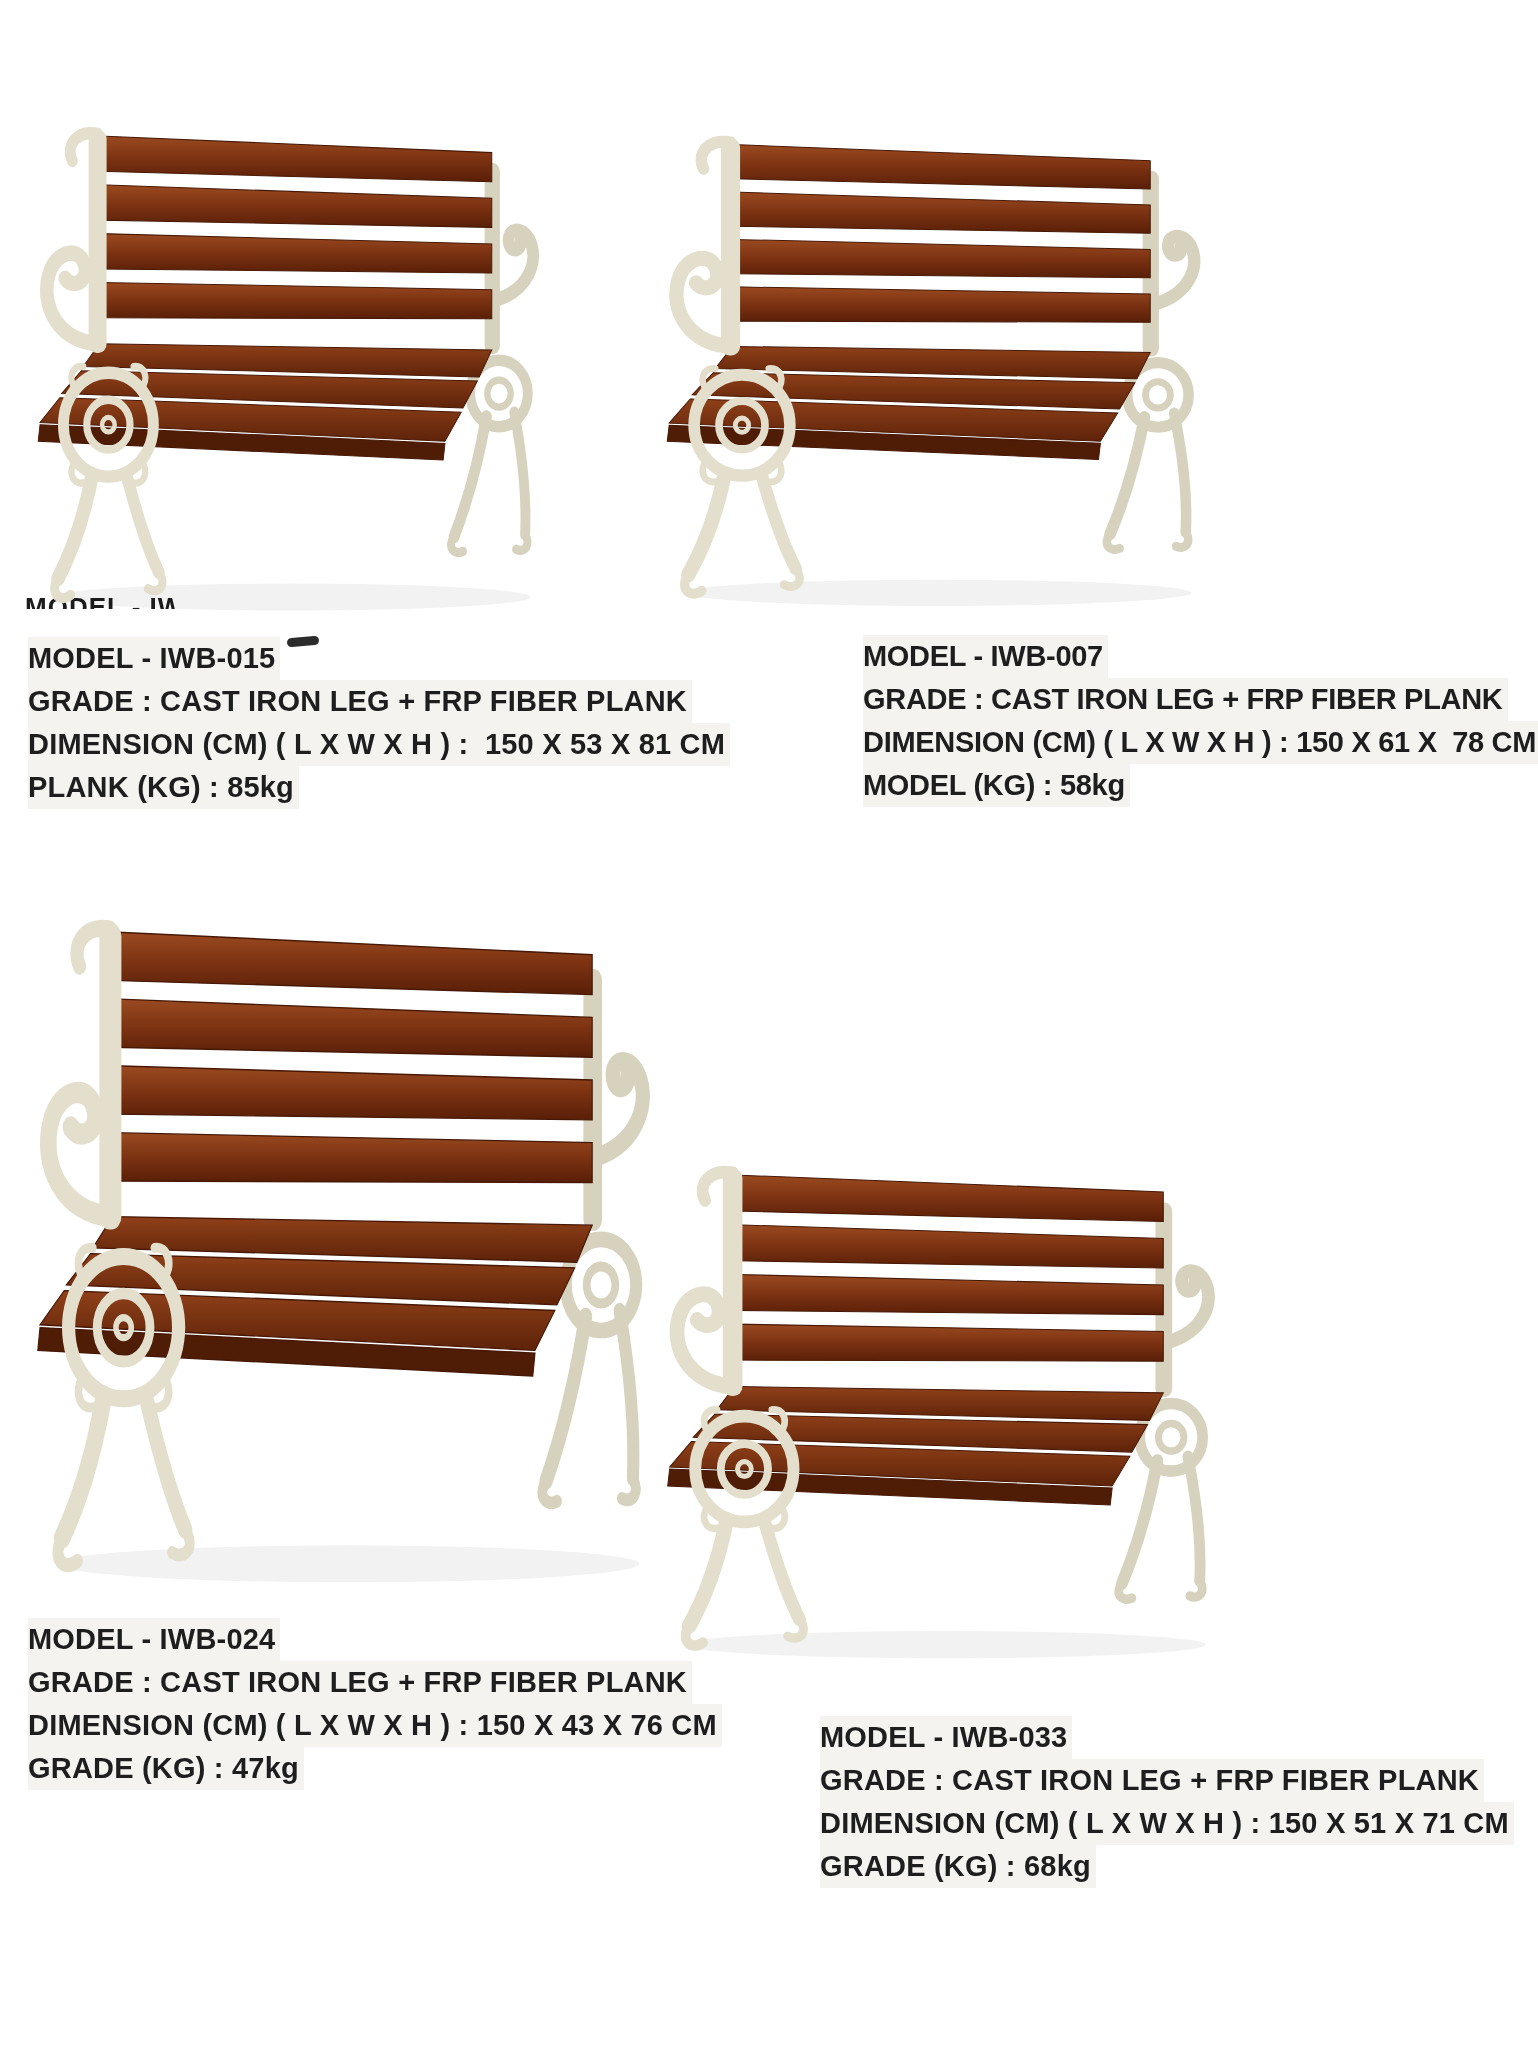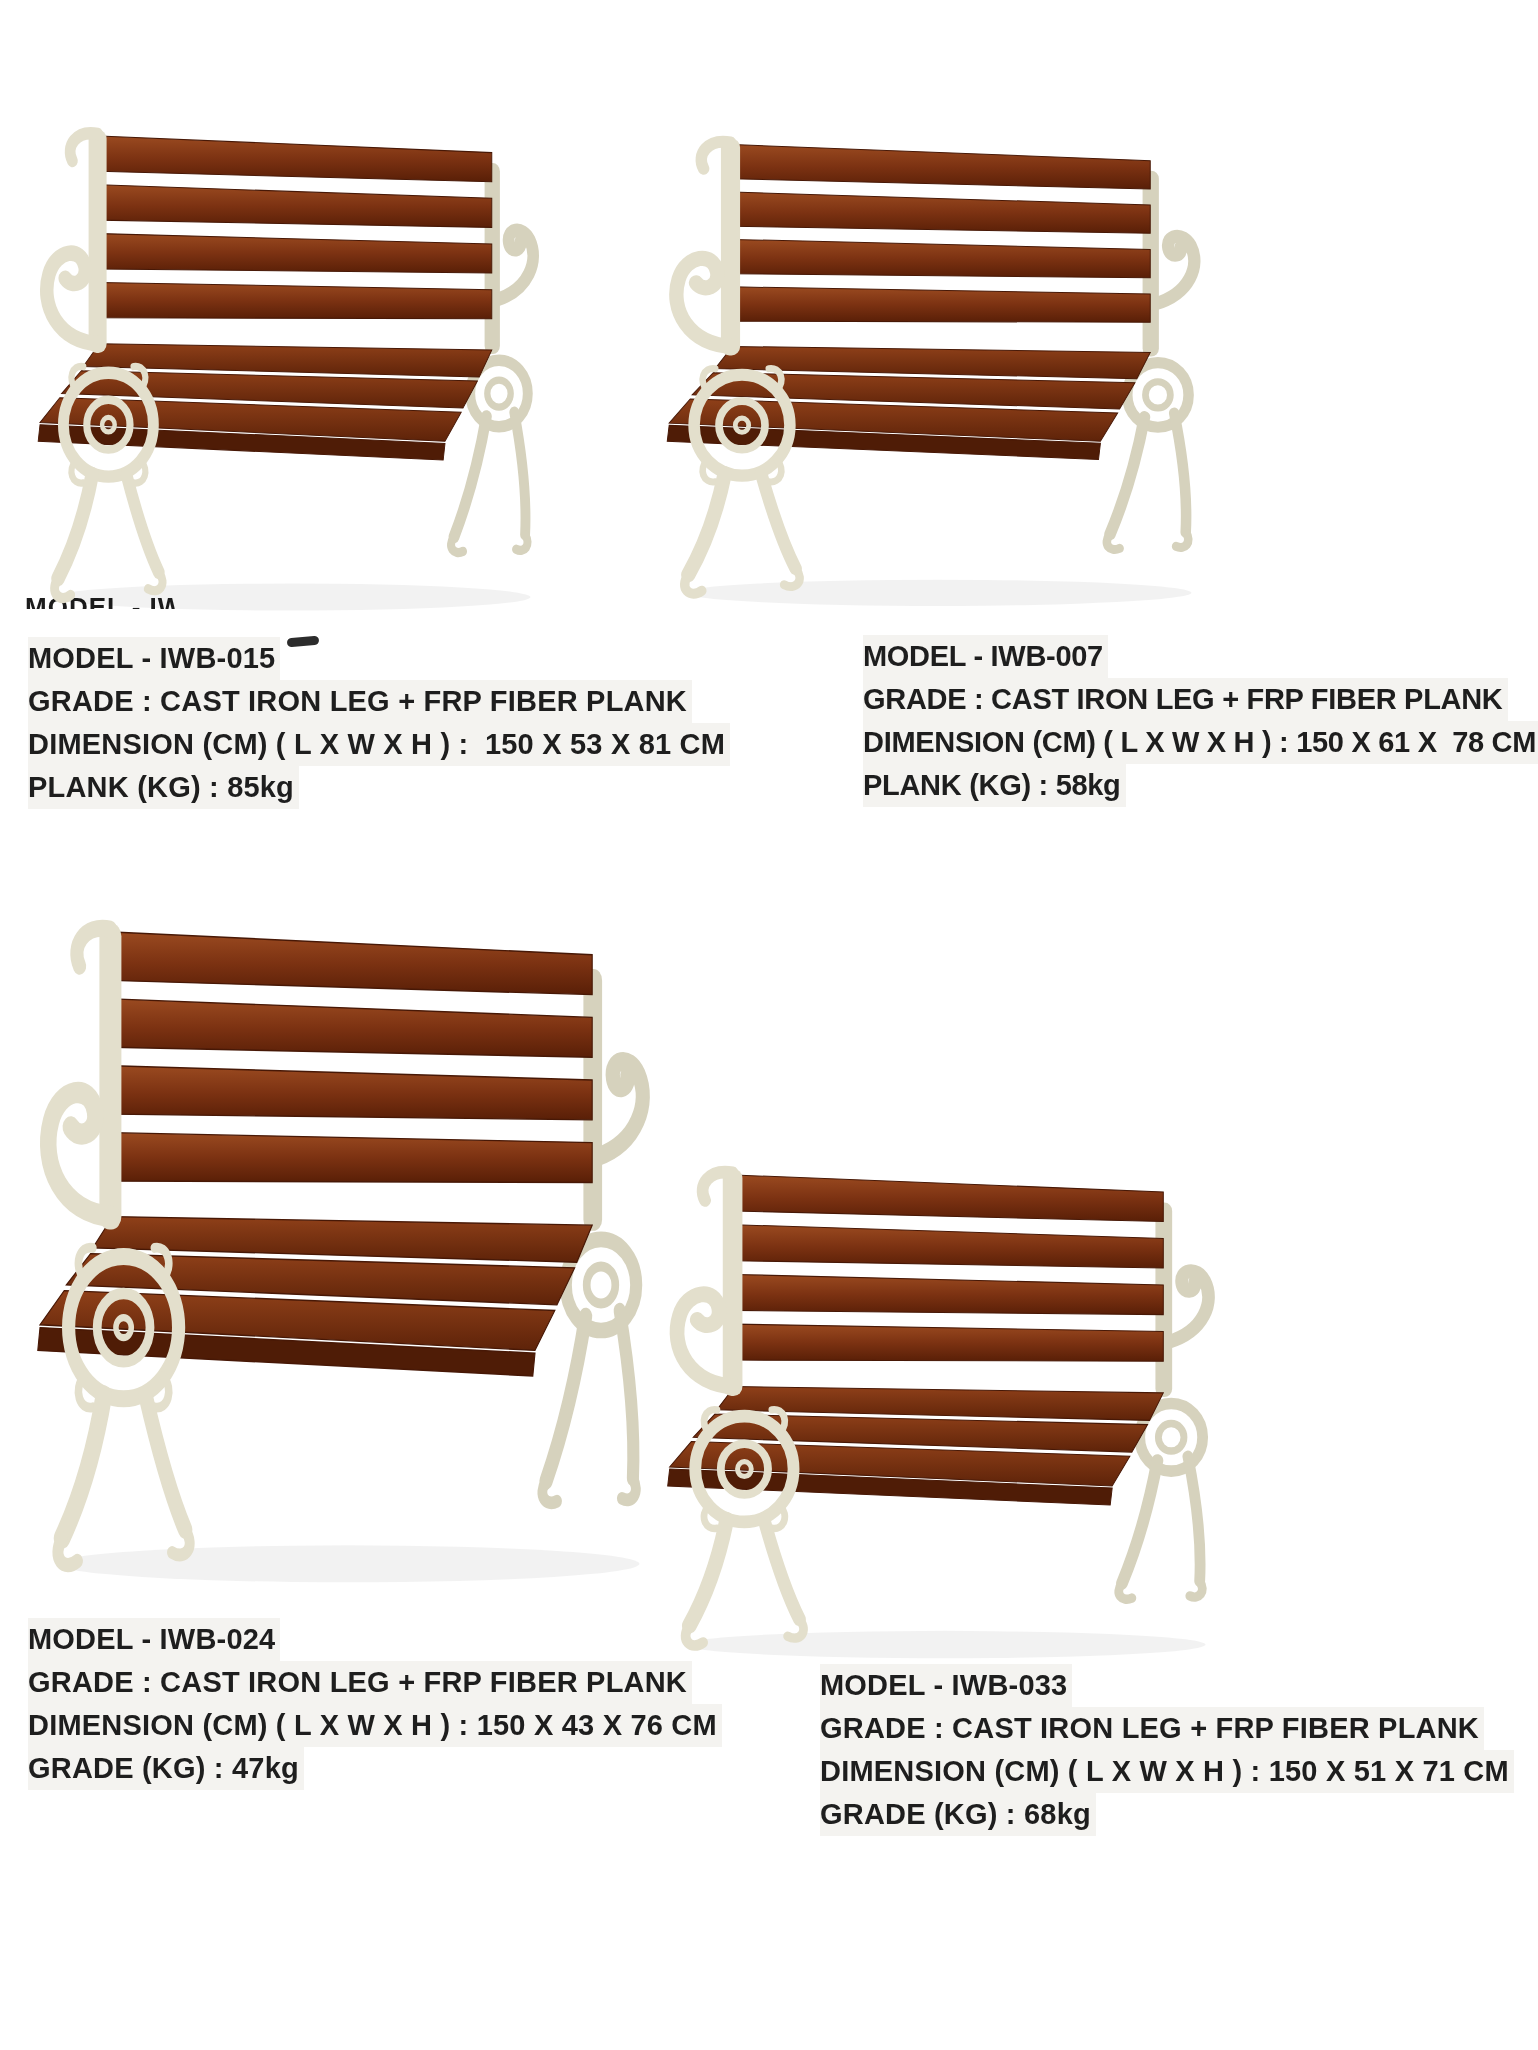--- a/index.html
+++ b/index.html
@@ -122,41 +122,41 @@
   </div>
 
   <div class="card">
     <svg class="bench" style="left:650px;top:92px" width="575" height="525" viewBox="0 0 600 520" preserveAspectRatio="none">
       <use href="#bench-art"></use>
     </svg>
     <div class="specs tight" style="left:863px;top:635px">
       <span class="spec-line">MODEL - IWB-007</span>
       <span class="spec-line">GRADE : CAST IRON LEG + FRP FIBER PLANK</span>
       <span class="spec-line">DIMENSION (CM) ( L X W X H ) : 150 X 61 X  78 CM</span>
-      <span class="spec-line">PLANK (KG) : 58kg</span>
+      <span class="spec-line">MODEL (KG) : 58kg</span>
     </div>
   </div>
 
   <div class="card">
     <svg class="bench" style="left:18px;top:858px" width="660" height="740" viewBox="0 0 600 520" preserveAspectRatio="none">
       <use href="#bench-art"></use>
     </svg>
     <div class="specs" style="left:28px;top:1618px">
       <span class="spec-line">MODEL - IWB-024</span>
       <span class="spec-line">GRADE : CAST IRON LEG + FRP FIBER PLANK</span>
       <span class="spec-line">DIMENSION (CM) ( L X W X H ) : 150 X 43 X 76 CM</span>
       <span class="spec-line">GRADE (KG) : 47kg</span>
     </div>
   </div>
 
   <div class="card">
     <svg class="bench" style="left:650px;top:1120px" width="590" height="550" viewBox="0 0 600 520" preserveAspectRatio="none">
       <use href="#bench-art"></use>
     </svg>
-    <div class="specs" style="left:820px;top:1664px">
+    <div class="specs" style="left:820px;top:1716px">
       <span class="spec-line">MODEL - IWB-033</span>
       <span class="spec-line">GRADE : CAST IRON LEG + FRP FIBER PLANK</span>
       <span class="spec-line">DIMENSION (CM) ( L X W X H ) : 150 X 51 X 71 CM</span>
       <span class="spec-line">GRADE (KG) : 68kg</span>
     </div>
   </div>
 
 </div>
 
 </body></html>

